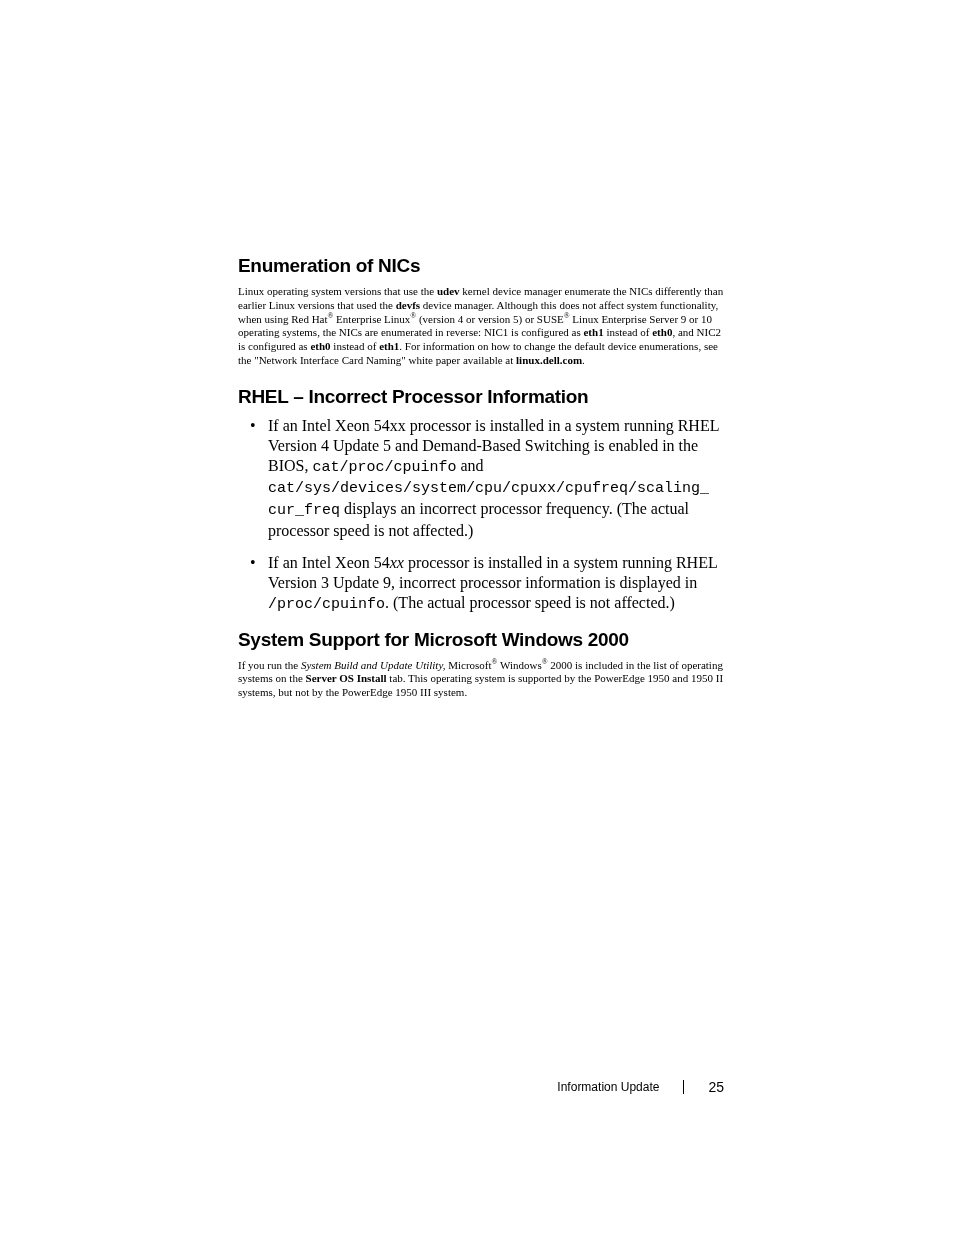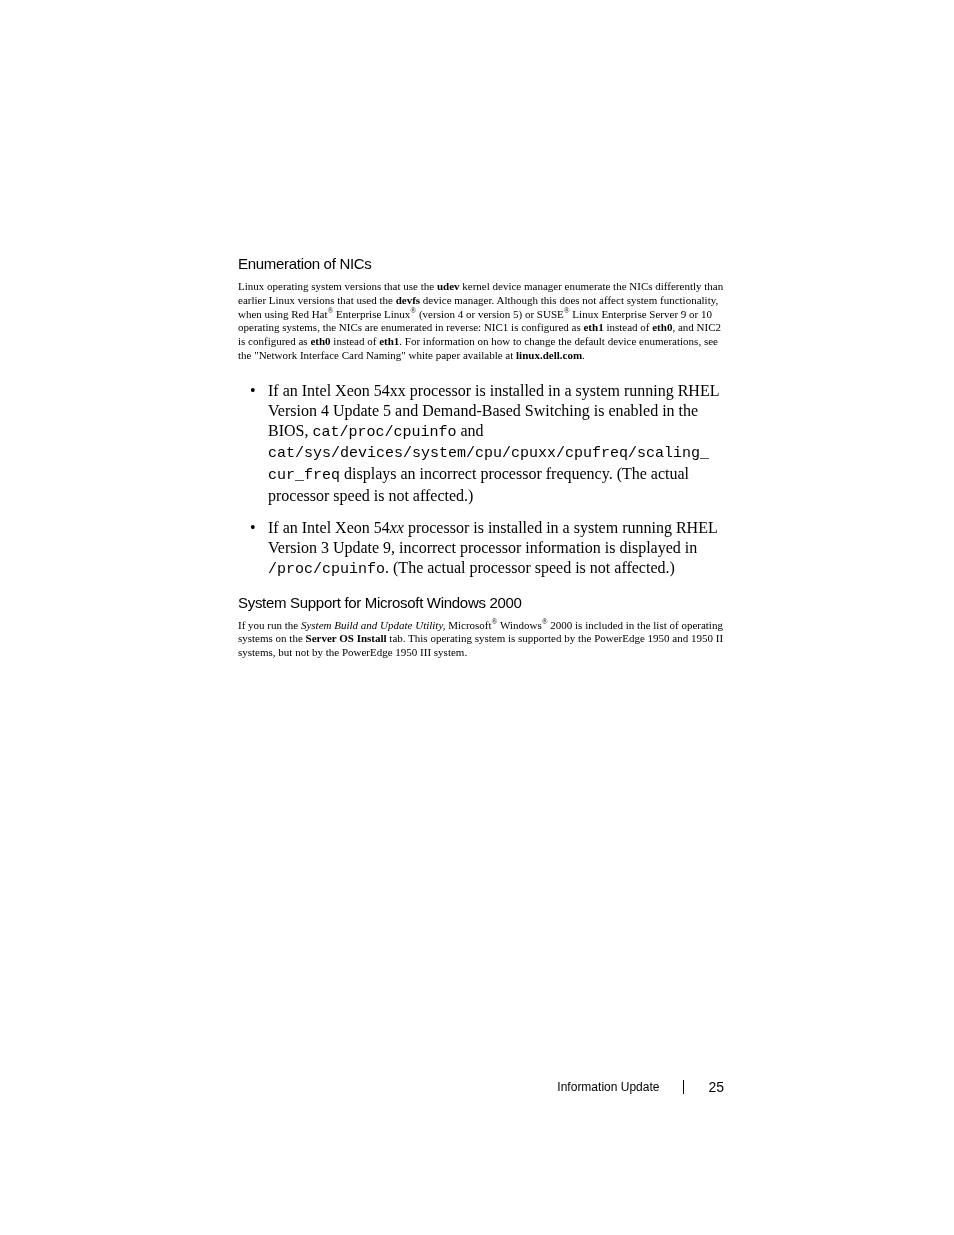--- a/index.html
+++ b/index.html
@@ -21,22 +21,22 @@
   h1 {
     font-family: Arial, Helvetica, sans-serif;
     font-weight: bold;
     font-size: 25px;
     letter-spacing: -0.5px;
     margin: 0 0 24px 0;
     word-spacing: -1px;
   }
   h2 {
     font-family: Arial, Helvetica, sans-serif;
-    font-weight: normal;
-    font-size: 15px;
+    font-weight: bold;
+    font-size: 19px;
     letter-spacing: -0.3px;
     margin: 0 0 8px 0;
   }
   p {
     font-size: 11px;
     line-height: 1.25;
     margin: 0 0 18px 0;
   }
   .section { margin-bottom: 14px; }
   ul {
@@ -89,20 +89,21 @@
 <body>
 
 <div class="page">
 
   <div class="section">
     <h2>Enumeration of NICs</h2>
     <p>Linux operating system versions that use the <b>udev</b> kernel device manager enumerate the NICs differently than earlier Linux versions that used the <b>devfs</b> device manager. Although this does not affect system functionality, when using Red Hat<span class="reg">®</span> Enterprise Linux<span class="reg">®</span> (version 4 or version 5) or SUSE<span class="reg">®</span> Linux Enterprise Server 9 or 10 operating systems, the NICs are enumerated in reverse: NIC1 is configured as <b>eth1</b> instead of <b>eth0</b>, and NIC2 is configured as <b>eth0</b> instead of <b>eth1</b>. For information on how to change the default device enumerations, see the "Network Interface Card Naming" white paper available at <b>linux.dell.com</b>.</p>
   </div>
 
   <div class="section">
+    <h2>RHEL – Incorrect Processor Information</h2>
     <ul>
       <li>If an Intel Xeon 54xx processor is installed in a system running RHEL Version 4 Update 5 and Demand-Based Switching is enabled in the BIOS, <span class="mono">cat/proc/cpuinfo</span> and <span class="mono">cat/sys/devices/system/cpu/cpuxx/cpufreq/scaling_ cur_freq</span> displays an incorrect processor frequency. (The actual processor speed is not affected.)</li>
       <li>If an Intel Xeon 54<i>xx</i> processor is installed in a system running RHEL Version 3 Update 9, incorrect processor information is displayed in <span class="mono">/proc/cpuinfo</span>. (The actual processor speed is not affected.)</li>
     </ul>
   </div>
 
   <div class="section">
     <h2>System Support for Microsoft Windows 2000</h2>
     <p>If you run the <i>System Build and Update Utility,</i> Microsoft<span class="reg">®</span> Windows<span class="reg">®</span> 2000 is included in the list of operating systems on the <b>Server OS Install</b> tab. This operating system is supported by the PowerEdge 1950 and 1950 II systems, but not by the PowerEdge 1950 III system.</p>
   </div>

